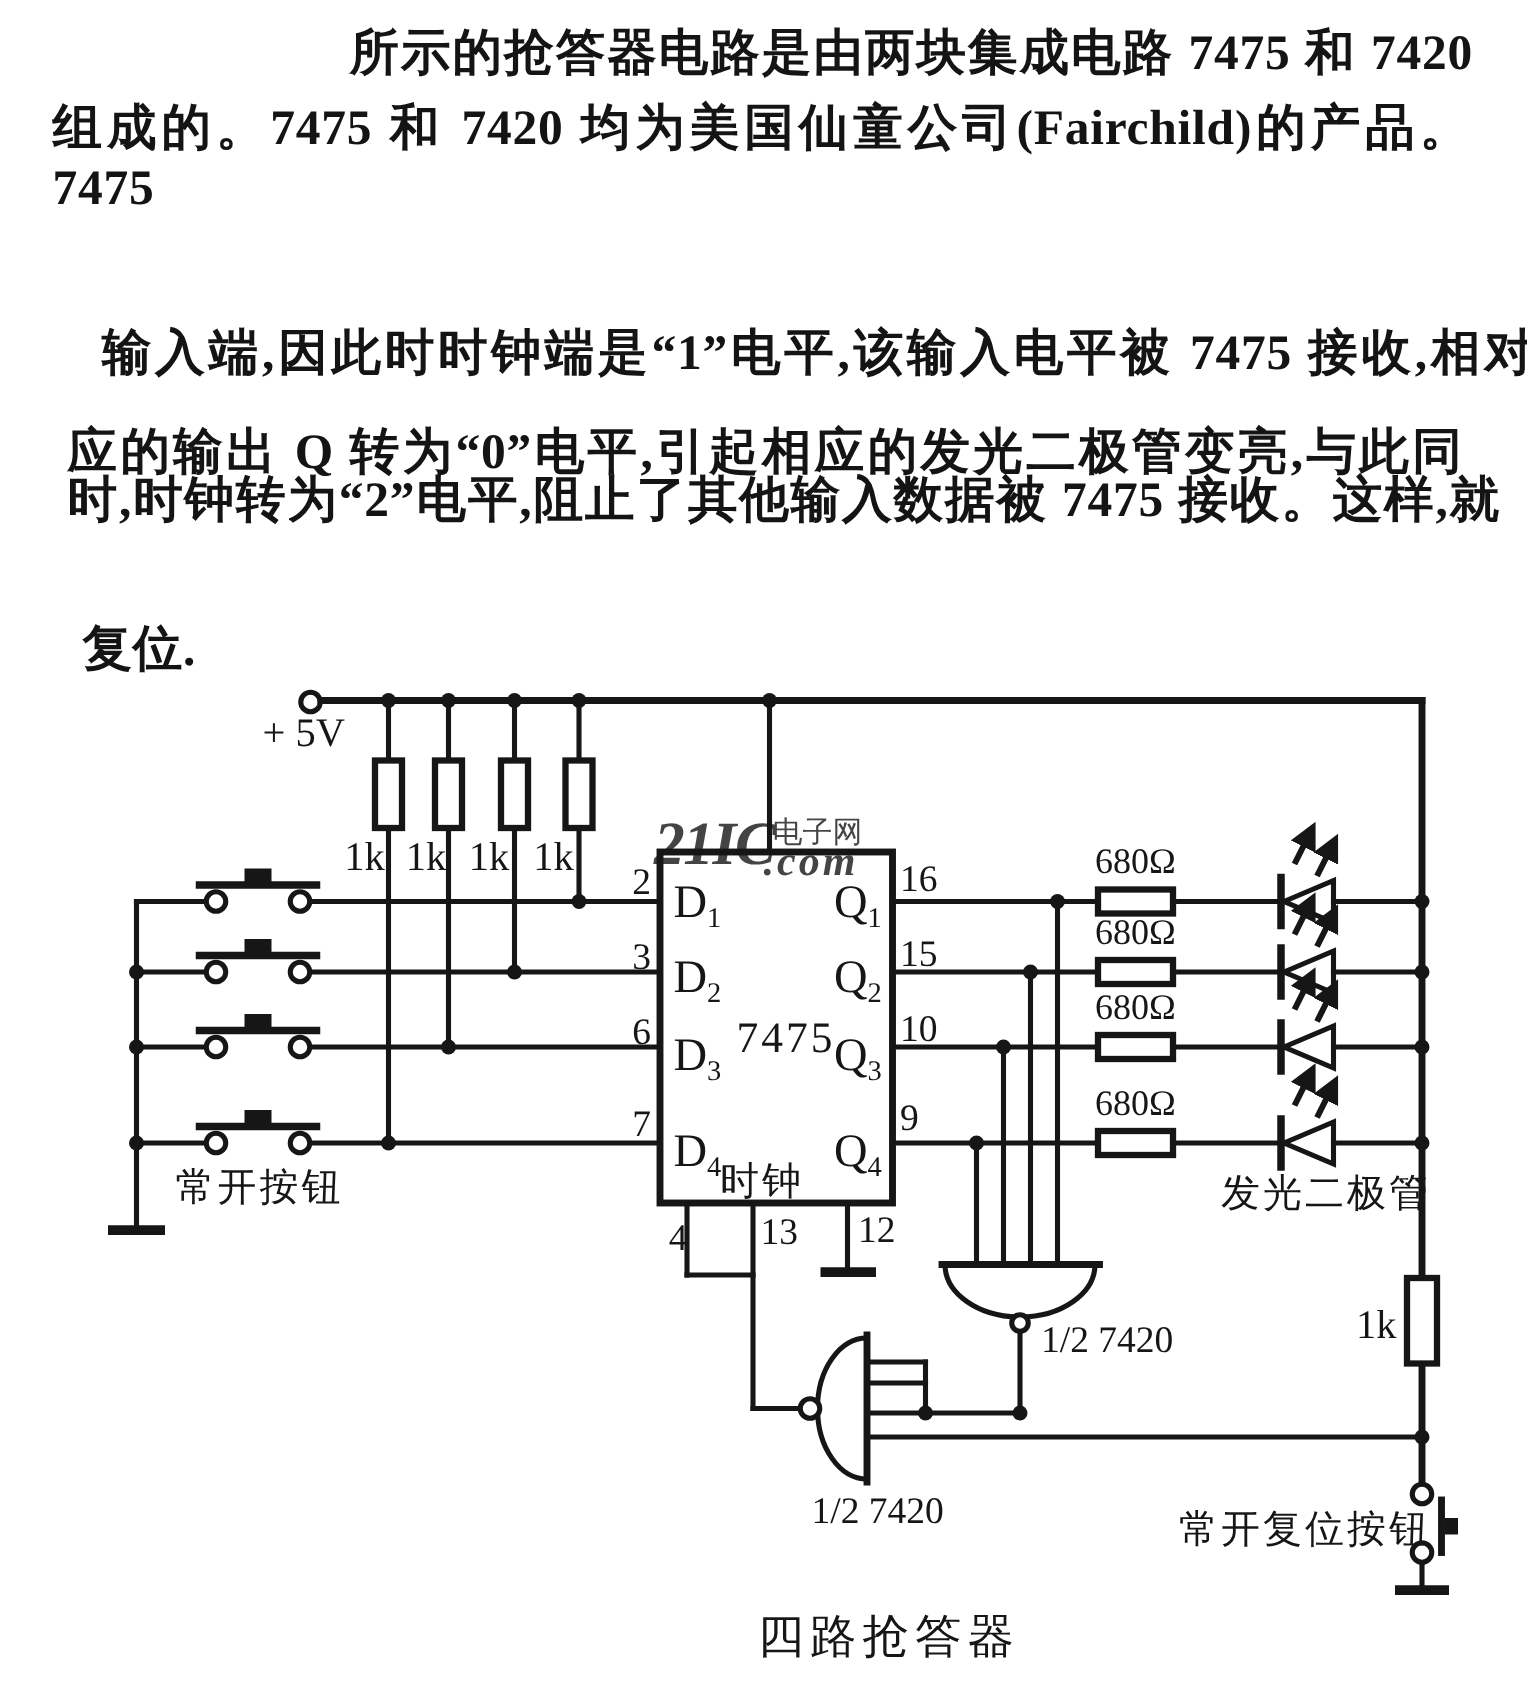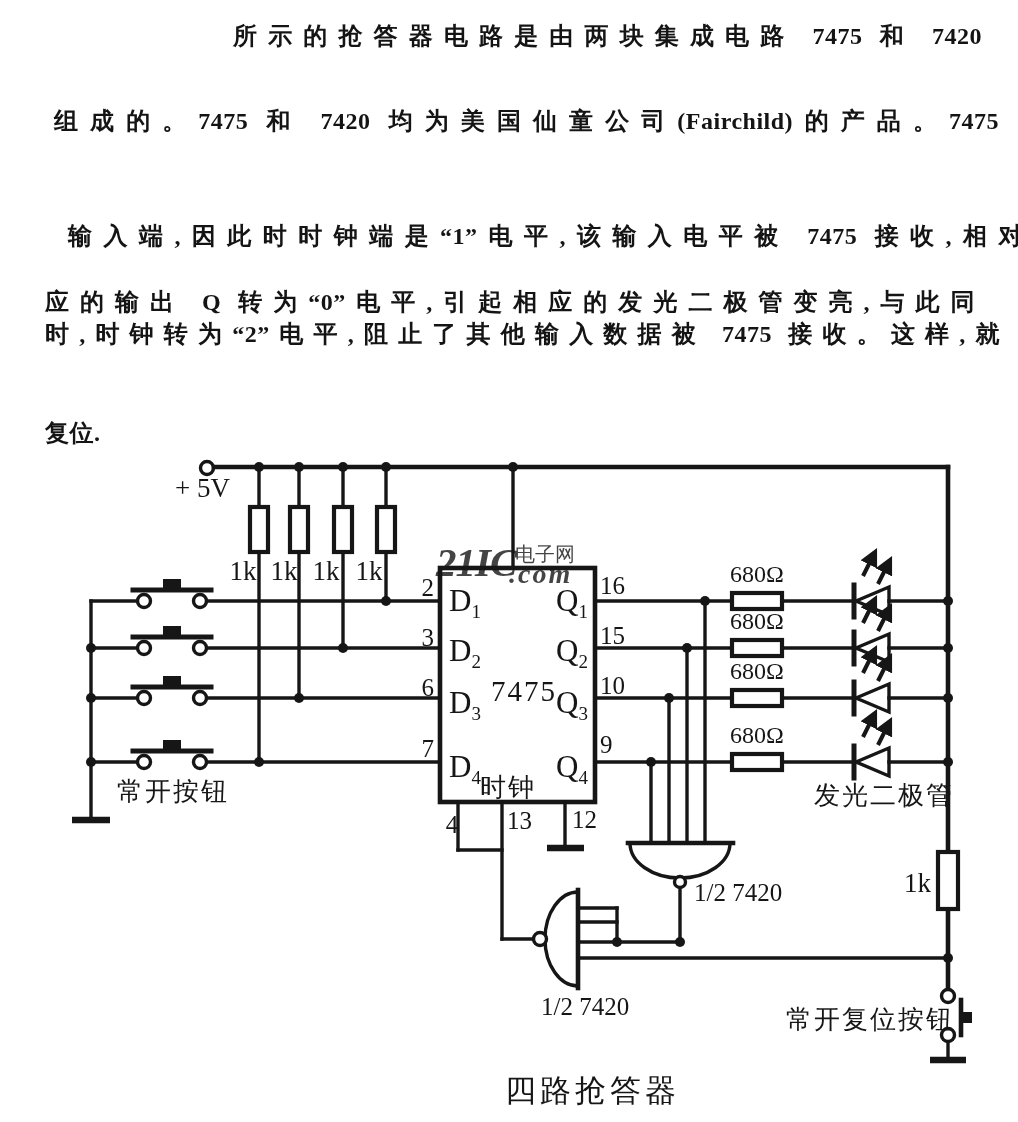--- a/index.html
+++ b/index.html
@@ -1,18 +1,18 @@
 <!DOCTYPE html>
 <html><head>
 <meta charset="utf-8">
 <style>
   html,body{margin:0;padding:0;background:#ffffff;}
   .page{position:relative;width:1018px;height:1122px;background:#ffffff;overflow:hidden;
         font-family:"Liberation Serif","DejaVu Serif",serif;color:#141414;}
-  .tline{position:absolute;font-size:24px;font-weight:600;line-height:40px;color:#141414;
+  .tline{position:absolute;font-size:33px;font-weight:600;line-height:40px;color:#141414;
          white-space:normal;letter-spacing:0.5px;}
   .just{text-align:justify;text-align-last:justify;}
   .schem{position:absolute;left:0;top:440px;width:1018px;height:682px;}
   
   .w{stroke:#161616;stroke-width:3.4;fill:none;stroke-linecap:square;}
   .w4{stroke:#161616;stroke-width:4.6;fill:none;stroke-linecap:square;}
   .w5{stroke:#161616;stroke-width:5;fill:none;stroke-linecap:square;}
   .gnd{stroke:#161616;stroke-width:6.5;fill:none;stroke-linecap:butt;}
   .comp{fill:#ffffff;stroke:#161616;stroke-width:3.4;}
   .comp4{fill:#ffffff;stroke:#161616;stroke-width:4.2;}
@@ -27,25 +27,25 @@
   .wm1{font-size:41px;font-weight:bold;font-style:italic;letter-spacing:-1px;}
   .wm2{font-size:20px;}
   .wm3{font-size:28px;font-weight:bold;font-style:italic;letter-spacing:2px;}
 </style>
 </head>
 <body>
 
 <div class="page">
 
   <div class="tline just" style="left:233px;top:16px;width:749px;">所示的抢答器电路是由两块集成电路 7475 和 7420</div>
-  <div class="tline just" style="left:54px;top:66px;width:945px;margin-top:35px;">组成的。7475 和 7420 均为美国仙童公司(Fairchild)的产品。7475</div>
+  <div class="tline just" style="left:35px;top:66px;width:945px;">组成的。7475 和 7420 均为美国仙童公司(Fairchild)的产品。7475</div>
   <div class="tline just" style="left:45px;top:216px;width:955px;margin-left:23px;">输入端,因此时时钟端是“1”电平,该输入电平被 7475 接收,相对</div>
   <div class="tline just" style="left:45px;top:282px;width:930px;">应的输出 Q 转为“0”电平,引起相应的发光二极管变亮,与此同</div>
   <div class="tline just" style="left:45px;top:314px;width:955px;">时,时钟转为“2”电平,阻止了其他输入数据被 7475 接收。这样,就</div>
-  <div class="tline" style="left:45px;top:413px;width:930px;">复位.</div>
+  <div class="tline" style="left:55px;top:413px;width:930px;">复位.</div>
 
   <svg class="schem" viewBox="0 440 1018 682">
     <defs>
       <marker id="ah" viewBox="0 0 10 10" refX="7.5" refY="5" markerWidth="4.6" markerHeight="4.6" orient="auto">
         <path d="M0,0 L10,5 L0,10 Z" fill="#161616"></path>
       </marker>
     </defs>
 
     <g>
       <circle class="comp" cx="207" cy="468" r="6.5"></circle>

